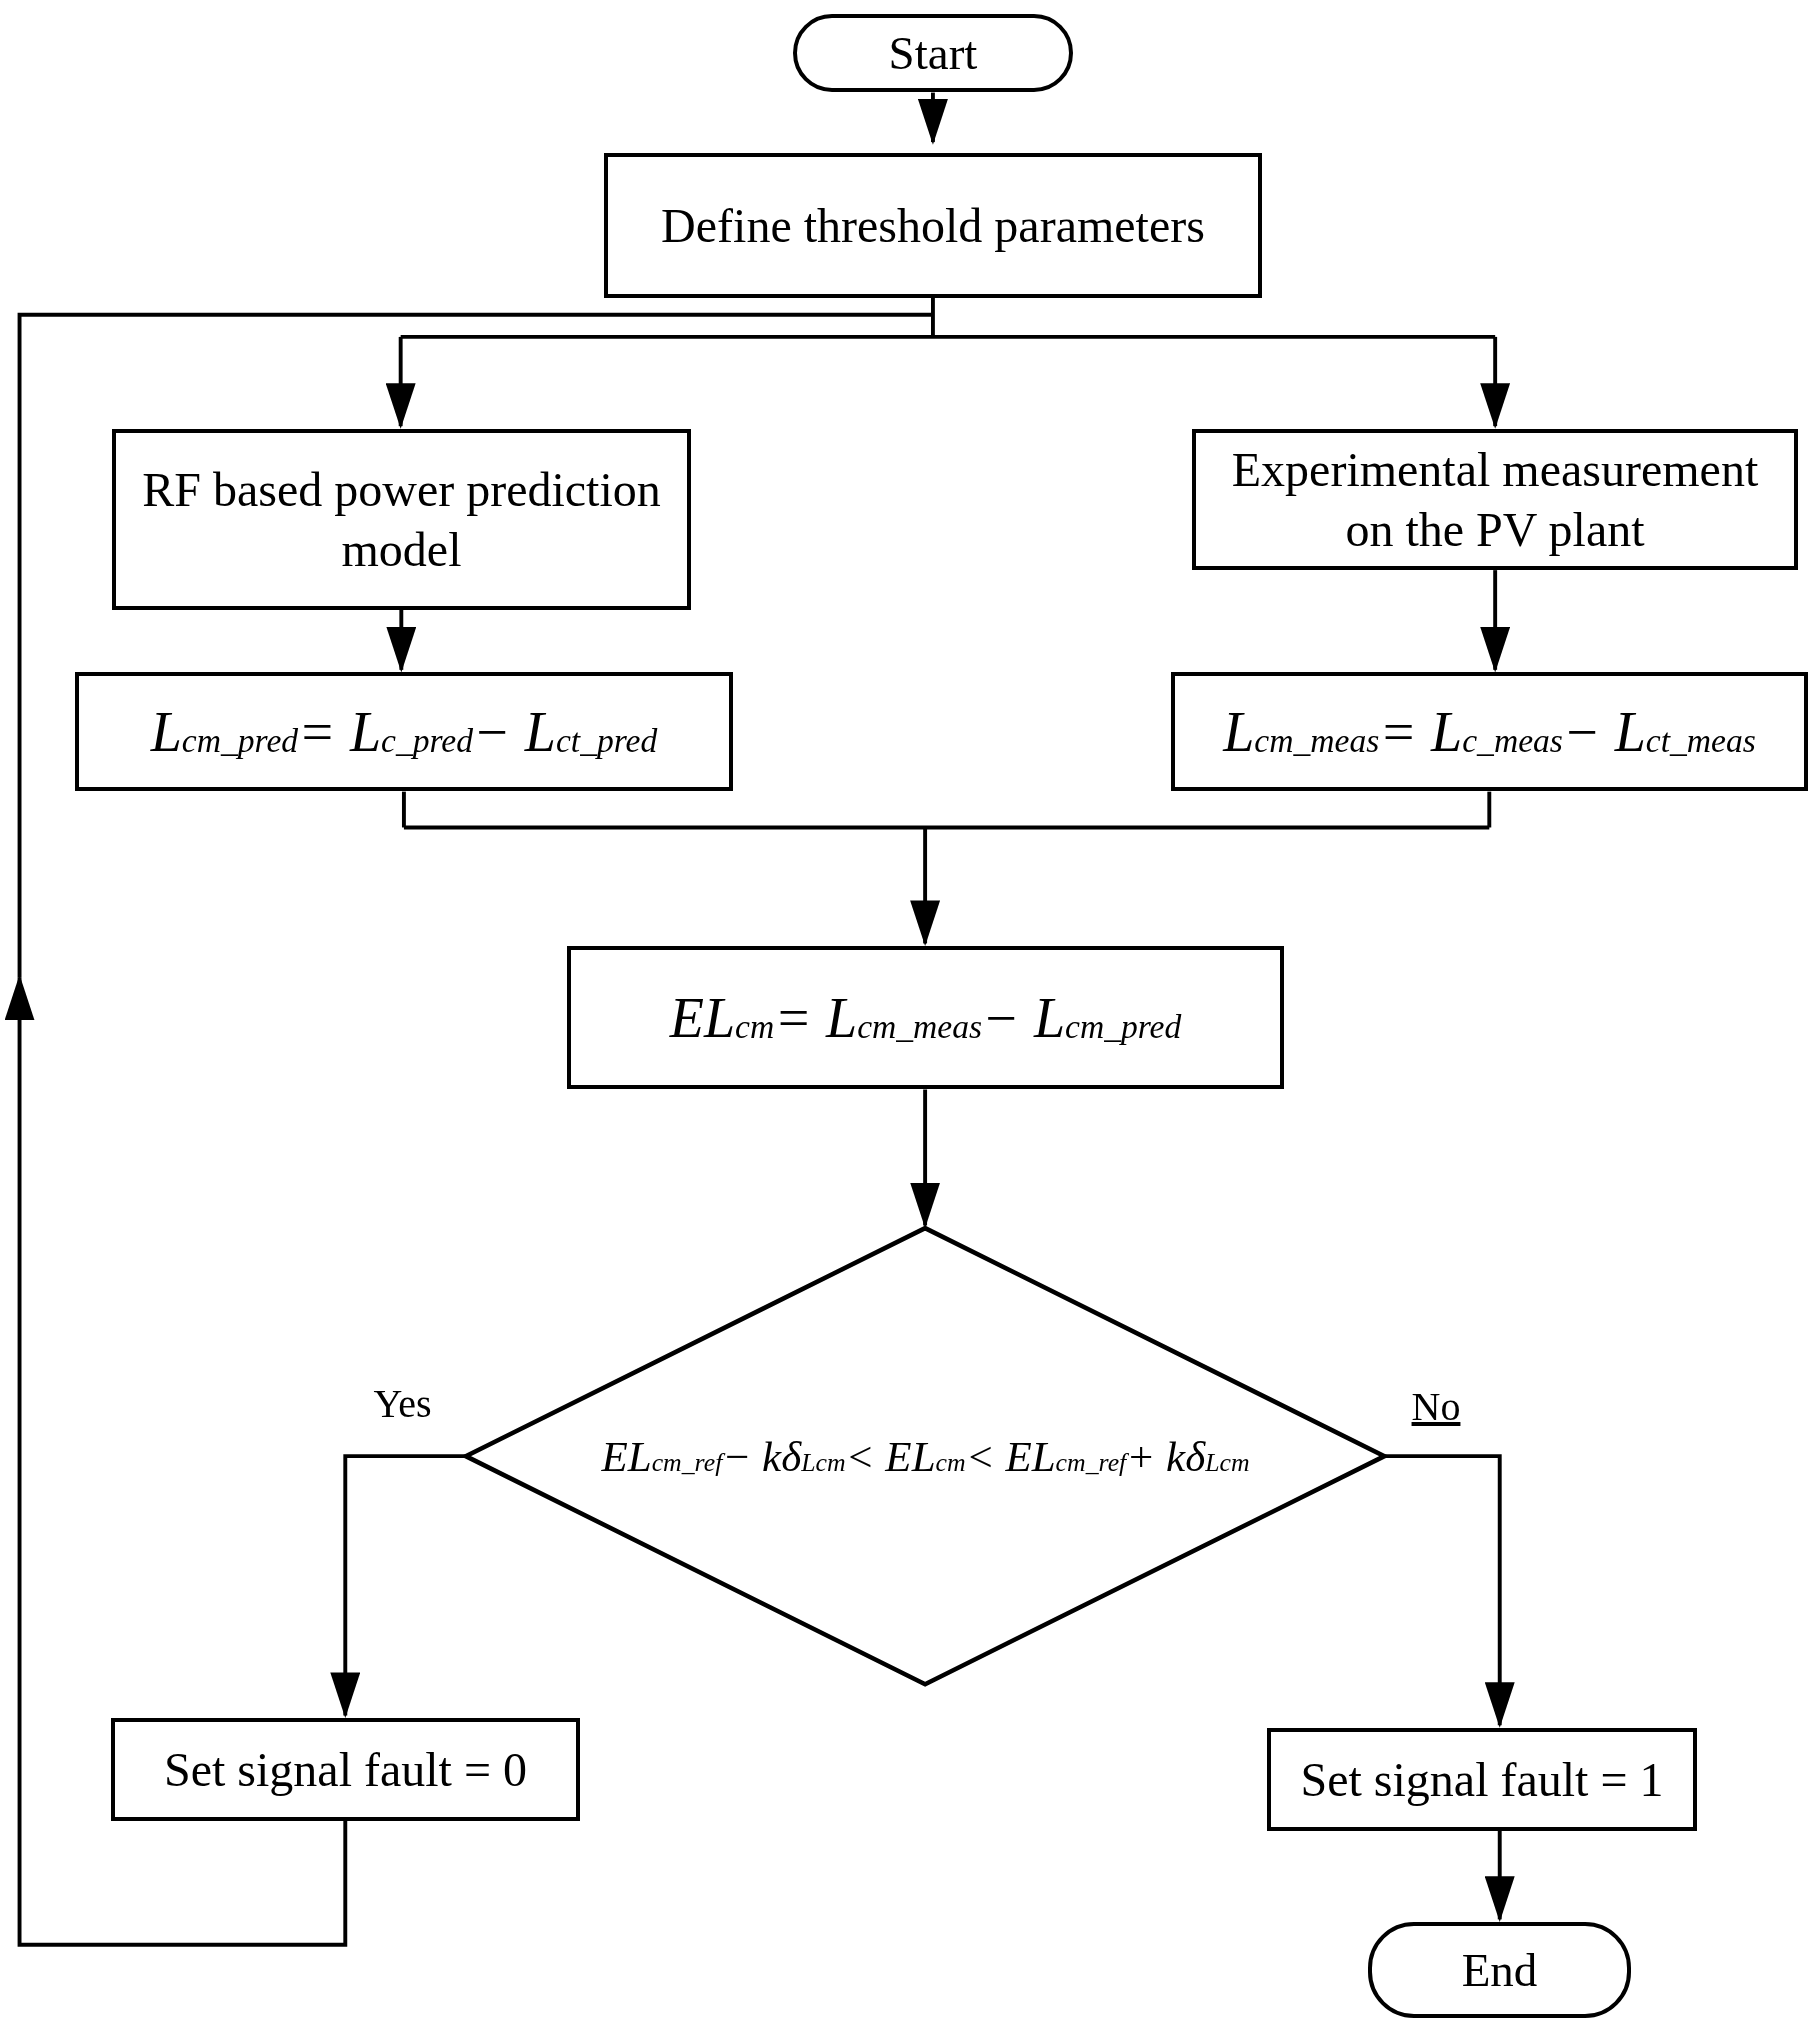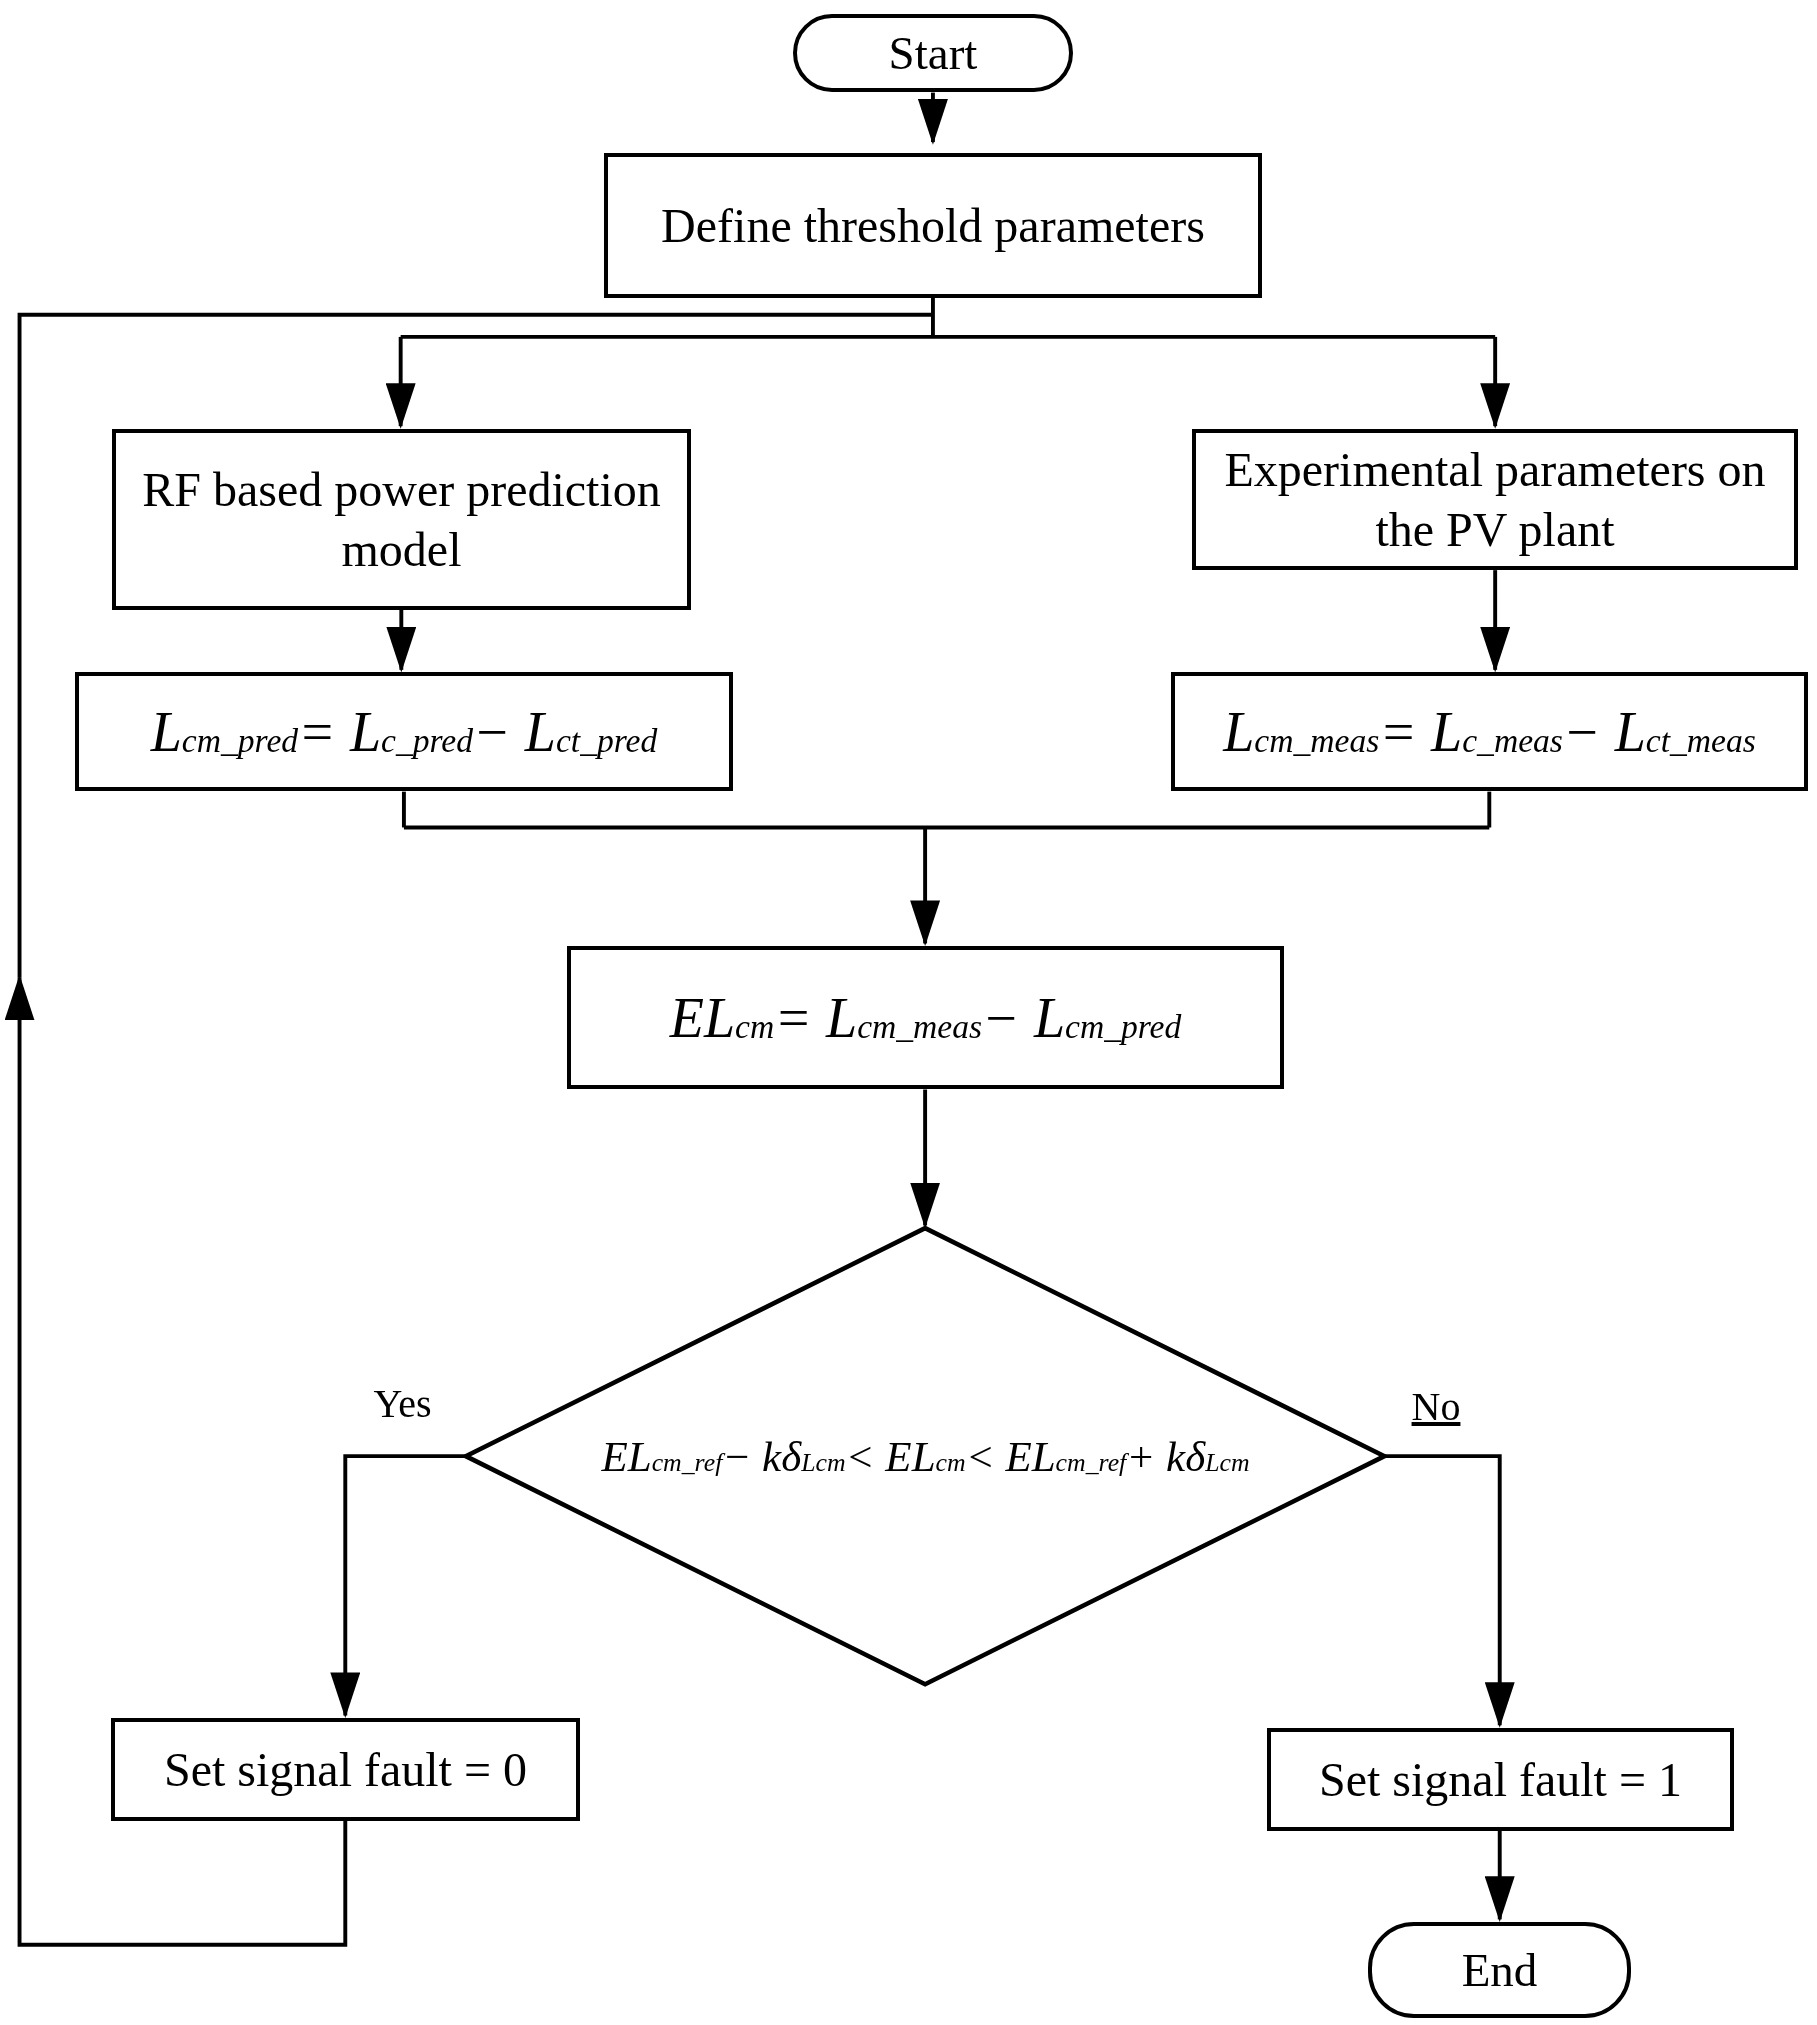--- a/index.html
+++ b/index.html
@@ -132,21 +132,21 @@
 
   <div class="node" style="left:604px; top:145px; width:658px; height:145px;margin-top:8px;">
     <span>Define threshold parameters</span>
   </div>
 
   <div class="node" style="left:112px; top:429px; width:579px; height:181px;">
     <span>RF based power prediction model</span>
   </div>
 
   <div class="node" style="left:1192px; top:429px; width:606px; height:141px;">
-    <span>Experimental parameters on the PV plant</span>
+    <span>Experimental measurement on the PV plant</span>
   </div>
 
   <div class="node formula" style="left:75px; top:672px; width:658px; height:119px;">
       <span>L</span>
       <sub>cm_pred</sub>
       <span> = L</span>
       <sub>c_pred</sub>
       <span> − L</span>
       <sub>ct_pred</sub>
       <span></span>
@@ -191,21 +191,21 @@
   </div>
 
   <div class="edge-label" style="left:1384px; top:1370px; width:104px; height:60px;text-decoration:underline;">
     <span>No</span>
   </div>
 
   <div class="node" style="left:111px; top:1718px; width:469px; height:103px;">
     <span>Set signal fault = 0</span>
   </div>
 
-  <div class="node" style="left:1267px; top:1728px; width:467px; height:103px;">
+  <div class="node" style="left:1267px; top:1728px; width:430px; height:103px;">
     <span>Set signal fault = 1</span>
   </div>
 
   <div class="node terminator" style="left:1368px; top:1922px; width:263px; height:96px;">
     <span>End</span>
   </div>
 
 </div>
 
 

